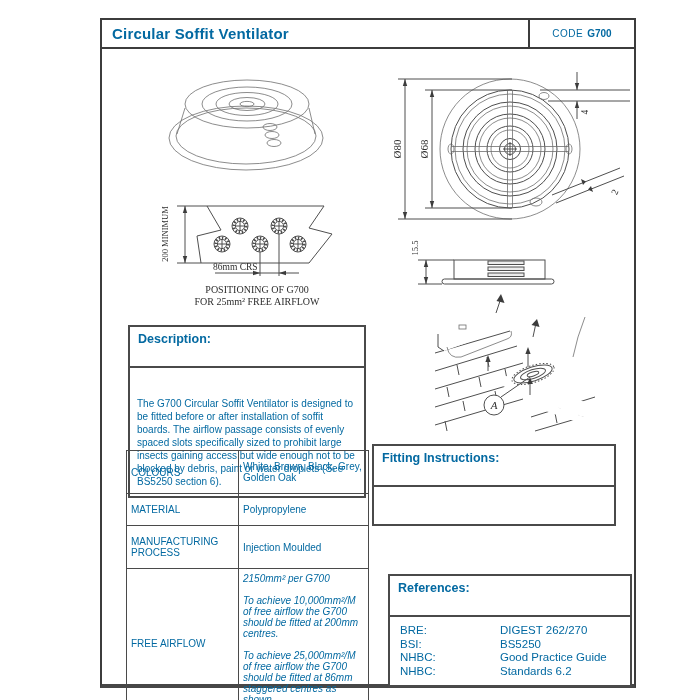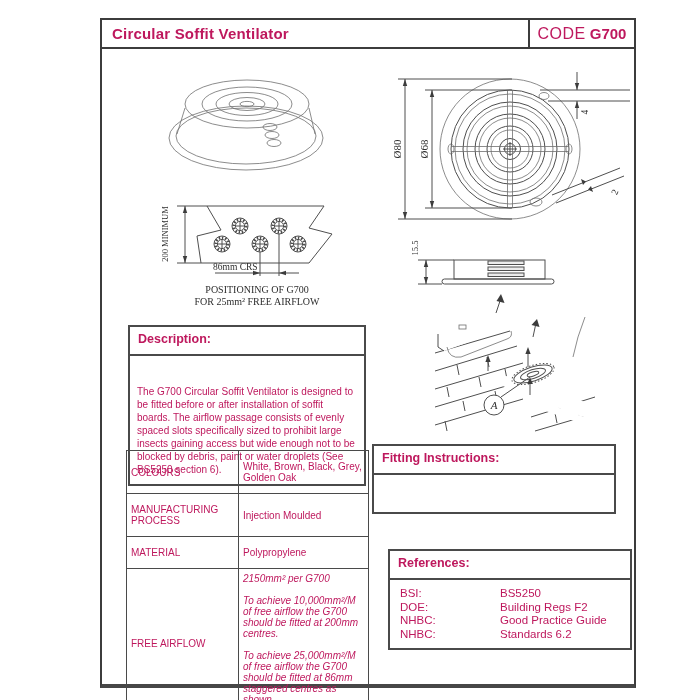--- a/index.html
+++ b/index.html
@@ -1,27 +1,27 @@
 <!DOCTYPE html>
 <html><head>
 <meta charset="utf-8">
 <style>
   html,body{margin:0;padding:0;background:#fff;}
   .canvas{position:relative;width:700px;height:700px;background:#fff;overflow:hidden;
-          font-family:"Liberation Sans",sans-serif;color:#be185d;}
+          font-family:"Liberation Sans",sans-serif;color:#0369a1;}
   .page{position:absolute;left:100px;top:18px;width:532px;height:664px;background:#fff;
         border:2px solid #3c3c3c;border-bottom:4px solid #474747;}
   .hdr{height:27px;border-bottom:2px solid #3c3c3c;display:flex;align-items:stretch;}
   .hdr-title{flex:1;font-weight:bold;font-size:15px;padding:5px 0 0 10px;letter-spacing:.2px;}
   .hdr-code{width:104px;border-left:2px solid #3c3c3c;display:flex;align-items:center;justify-content:center;gap:4px;}
-  .code-lbl{font-size:16px;letter-spacing:.5px;}
-  .code-val{font-size:15px;font-weight:bold;}
+  .code-lbl{font-size:10px;letter-spacing:.5px;}
+  .code-val{font-size:10px;font-weight:bold;}
   .abs{position:absolute;}
   .box{border:2px solid #4a4a4a;background:#fff;}
-  .box-title{font-weight:bold;font-size:12.5px;padding:5px 8px 8px 8px;border-bottom:2px solid #4a4a4a;}
+  .box-title{font-weight:bold;font-size:12.5px;padding:5px 8px 20px 8px;border-bottom:2px solid #4a4a4a;}
   .box-body{padding:8px 7px;font-size:10px;line-height:13px;margin-top:21px;}
   .spec{border-collapse:collapse;table-layout:fixed;width:243px;font-size:10px;line-height:11px;}
   .spec td{border:1px solid #4a4a4a;padding:10px 4px;vertical-align:middle;}
   .spec .lbl{width:103px;}
   .spec .fa-val{vertical-align:top;padding-top:4px;}
   .spec .fa-val p{margin:0 0 11px 0;line-height:11px;font-style:italic;}
   .spec .fa-val p:last-child{margin-bottom:2px;}
   .refs-body{padding:7px 10px;font-size:11.5px;line-height:13.5px;}
   .ref-row{display:flex;}
   .ref-lbl{width:100px;}
@@ -129,27 +129,27 @@
     <div class="box-title">Description:</div>
     <div class="box-body">The G700 Circular Soffit Ventilator is designed to be fitted before or after installation of soffit boards. The airflow passage consists of evenly spaced slots specifically sized to prohibit large insects gaining access but wide enough not to be blocked by debris, paint or water droplets (See BS5250 section 6).</div>
   </div>
 
   <table class="spec abs" style="left:24px;top:430px">
     <tbody>
           <tr style="height:26px">
       <td class="lbl">COLOURS</td>
       <td>White, Brown, Black, Grey, Golden Oak</td>
           </tr>
+    <tr style="height:20px">
+      <td class="lbl">MATERIAL</td>
+      <td>Polypropylene</td>
+          </tr>
     <tr style="height:26px">
       <td class="lbl">MANUFACTURING PROCESS</td>
       <td>Injection Moulded</td>
-          </tr>
-    <tr style="height:20px">
-      <td class="lbl">MATERIAL</td>
-      <td>Polypropylene</td>
           </tr>
     <tr>
       <td class="lbl">FREE AIRFLOW</td>
       <td class="fa-val">
         <p>2150mm² per G700</p>
         <p>To achieve 10,000mm²/M of free airflow the G700 should be fitted at 200mm centres.</p>
         <p>To achieve 25,000mm²/M of free airflow the G700 should be fitted at 86mm staggered centres as shown.</p>
       </td>
           </tr>
   </tbody>
@@ -285,30 +285,30 @@
     <circle cx="59" cy="118" r="10" class="fillw"></circle>
     <text x="59" y="118" text-anchor="middle" font-size="11" font-style="italic" dy="4">A</text>
   </svg>
 
   <div class="box abs" style="left:270px;top:424px;width:240px">
     <div class="box-title">Fitting Instructions:</div>
     <div class="box-body">
     </div>
   </div>
 
-  <div class="box abs" style="left:286px;top:529px;width:240px">
+  <div class="box abs" style="left:286px;top:554px;width:240px">
     <div class="box-title">References:</div>
     <div class="refs-body">
       <div class="ref-row">
+        <span class="ref-lbl">BRE:</span>
+        <span>DIGEST 262/270</span>
+          </div>
+      <div class="ref-row">
         <span class="ref-lbl">BSI:</span>
         <span>BS5250</span>
-          </div>
-      <div class="ref-row">
-        <span class="ref-lbl">DOE:</span>
-        <span>Building Regs F2</span>
           </div>
       <div class="ref-row">
         <span class="ref-lbl">NHBC:</span>
         <span>Good Practice Guide</span>
           </div>
       <div class="ref-row">
         <span class="ref-lbl">NHBC:</span>
         <span>Standards 6.2</span>
           </div>
     </div>

